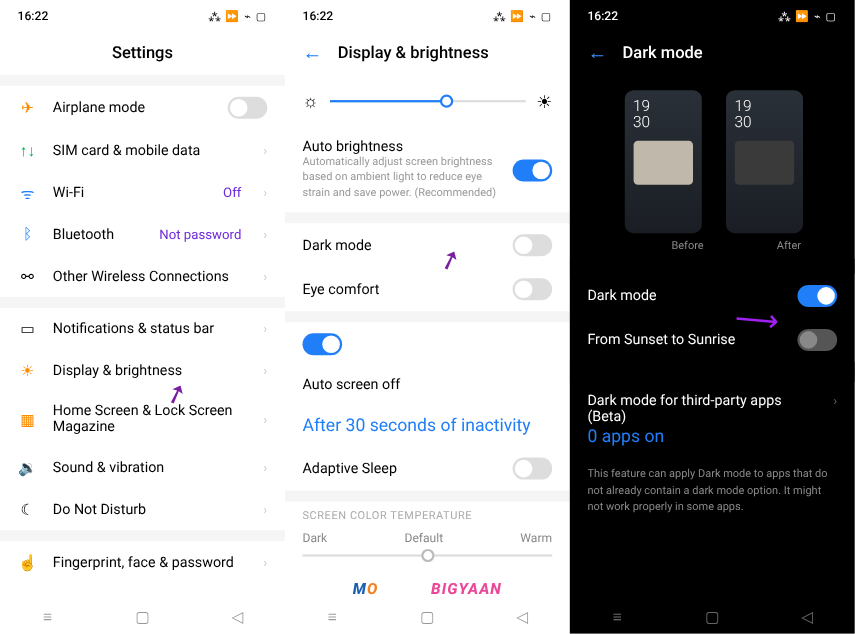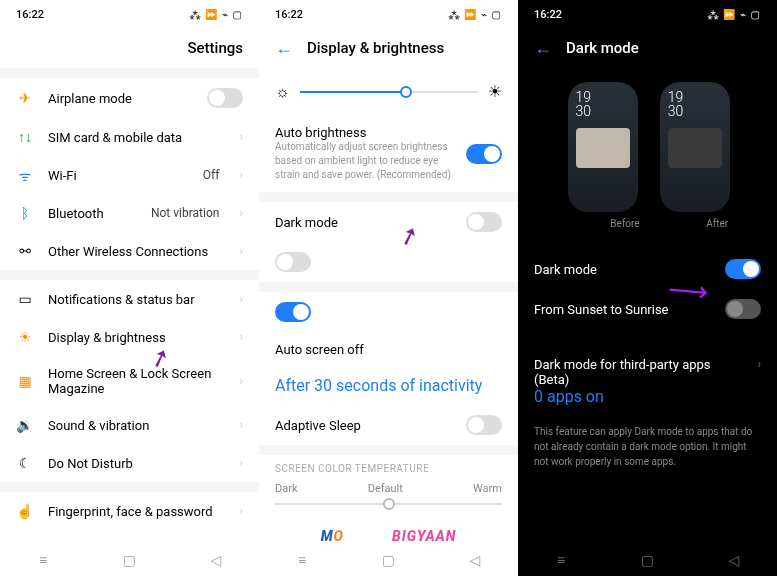--- a/index.html
+++ b/index.html
@@ -4,30 +4,30 @@
 <style>
 * { margin:0; padding:0; box-sizing:border-box; font-family:-apple-system,BlinkMacSystemFont,"Segoe UI",Roboto,sans-serif; }
 body { display:flex; width:777px; height:576px; background:#fff; overflow:hidden; }
 .panel { width:259px; height:576px; position:relative; overflow:hidden; display:flex; flex-direction:column; }
 .panel.light { background:#fff; color:#000; }
 .panel.dark { background:#000; color:#fff; }
 .status-bar { height:28px; display:flex; align-items:center; justify-content:space-between; padding:0 16px; font-size:11px; font-weight:500; }
 .panel.dark .status-bar { color:#fff; }
 .status-icons { font-size:10px; letter-spacing:1px; }
 .header { height:40px; display:flex; align-items:center; padding:0 16px; gap:14px; }
-.header.center { justify-content:flex-end; }
+.header.center { justify-content:center; }
 .header-title { font-size:15px; font-weight:500; }
 .back-arrow { font-size:18px; color:#207ef9; }
 .panel.dark .back-arrow { color:#3a8dff; }
 .divider { height:10px; background:#f5f5f5; }
 .panel.dark .divider { background:#000; }
 .row { display:flex; align-items:center; padding:10px 16px; gap:14px; font-size:13px; }
 .row .icon { width:18px; height:18px; display:flex; align-items:center; justify-content:center; font-size:14px; }
 .row .label { flex:1; }
-.row .value { color:#404040; font-size:12px; margin-right:6px; }
+.row .value { color:#6d28d9; font-size:12px; margin-right:6px; }
 .row .chev { color:#ccc; font-size:12px; }
 .sub-link { color:#207ef9; font-size:16px; }
 .panel.dark .row .chev { color:#666; }
 .desc { font-size:10px; color:#999; line-height:1.4; }
 .toggle { width:36px; height:20px; border-radius:10px; background:#ddd; position:relative; flex-shrink:0; }
 .toggle.on { background:#207ef9; }
 .toggle .knob { width:16px; height:16px; border-radius:50%; background:#fff; position:absolute; top:2px; left:2px; }
 .toggle.on .knob { left:18px; }
 .panel.dark .toggle { background:#555; }
 .panel.dark .toggle .knob { background:#888; }
@@ -37,21 +37,21 @@
 .slider-row { display:flex; align-items:center; padding:14px 16px; gap:10px; }
 .slider-track { flex:1; height:2px; background:#ddd; position:relative; }
 .slider-fill { position:absolute; left:0; top:0; height:2px; background:#207ef9; width:60%; }
 .slider-thumb { position:absolute; top:-5px; left:60%; width:12px; height:12px; border-radius:50%; background:#fff; border:2px solid #207ef9; transform:translateX(-50%); }
 .temp-row { display:flex; justify-content:space-between; padding:4px 16px; font-size:11px; color:#888; }
 .temp-slider { padding:4px 16px 10px; }
 .temp-track { height:2px; background:#ddd; position:relative; }
 .temp-thumb { position:absolute; top:-5px; left:50%; width:12px; height:12px; border-radius:50%; background:#fff; border:2px solid #bbb; transform:translateX(-50%); }
 .preview-row { display:flex; justify-content:center; gap:20px; padding:14px 0 6px; }
 .preview { display:flex; flex-direction:column; align-items:center; gap:6px; }
-.phone { width:70px; height:130px; border-radius:20px; background:linear-gradient(#2a3038,#1a1e24); padding:8px; display:flex; flex-direction:column; gap:4px; }
+.phone { width:70px; height:130px; border-radius:8px; background:linear-gradient(#2a3038,#1a1e24); padding:8px; display:flex; flex-direction:column; gap:4px; }
 .phone .time { color:#fff; font-size:14px; font-weight:300; line-height:1; }
 .phone .card { background:#c0b8aa; height:40px; border-radius:4px; margin-top:6px; }
 .phone.after .card { background:#3a3a3a; }
 .preview-label { font-size:10px; color:#888;padding-left:45px; }
 .watermark { position:absolute; bottom:32px; left:50%; transform:translateX(-50%); font-size:14px; font-weight:800; font-style:italic; letter-spacing:1px; }
 .watermark .m1 { color:#1a5fb4; }
 .watermark .o { color:#f58220; }
 .watermark .rest { color:#ec4899;margin-left:48px; }
 .nav-bar { position:absolute; bottom:0; left:0; right:0; height:32px; display:flex; justify-content:space-around; align-items:center; }
 .nav-bar .nav-btn { width:16px; height:16px; opacity:.4; font-size:14px; display:flex; align-items:center; justify-content:center; }
@@ -91,21 +91,21 @@
         </div>
         <div class="row">
           <span class="icon ic-blue">ᯤ</span>
           <span class="label">Wi-Fi</span>
           <span class="value">Off</span>
           <span class="chev">›</span>
         </div>
         <div class="row">
           <span class="icon ic-blue">ᛒ</span>
           <span class="label">Bluetooth</span>
-          <span class="value">Not vibration</span>
+          <span class="value">Not password</span>
           <span class="chev">›</span>
         </div>
         <div class="row">
           <span class="icon ">⚯</span>
           <span class="label">Other Wireless Connections</span>
           <span class="chev">›</span>
         </div>
       </div>
     <div class="divider"></div>
     <div id="p1-g2">
@@ -179,20 +179,21 @@
       </div>
   </div>
   <div class="divider"></div>
   <div class="row">
     <span class="label">Dark mode</span>
     <div class="toggle">
         <div class="knob"></div>
       </div>
   </div>
   <div class="row">
+    <span class="label">Eye comfort</span>
     <div class="toggle">
         <div class="knob"></div>
       </div>
   </div>
   <div class="divider"></div>
   <div class="row">
     <div class="toggle on">
         <div class="knob"></div>
       </div>
   </div>

